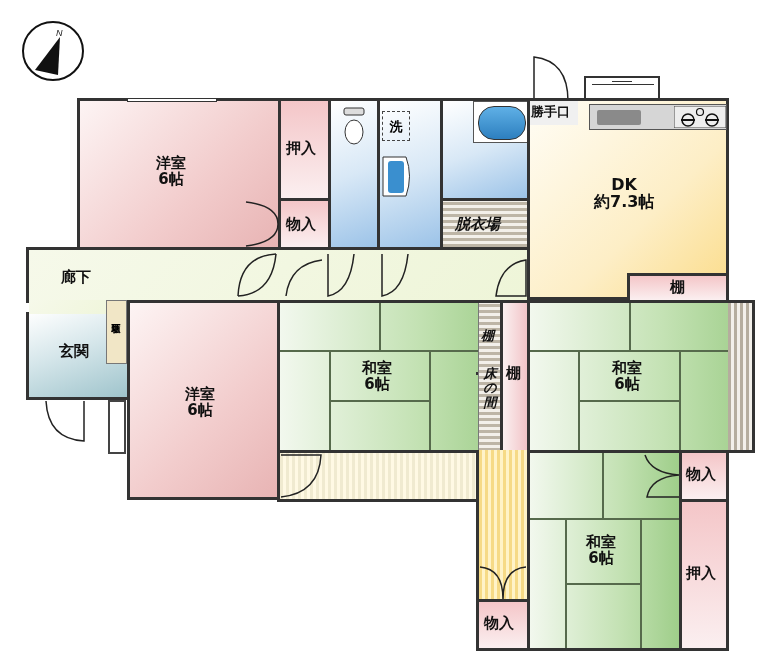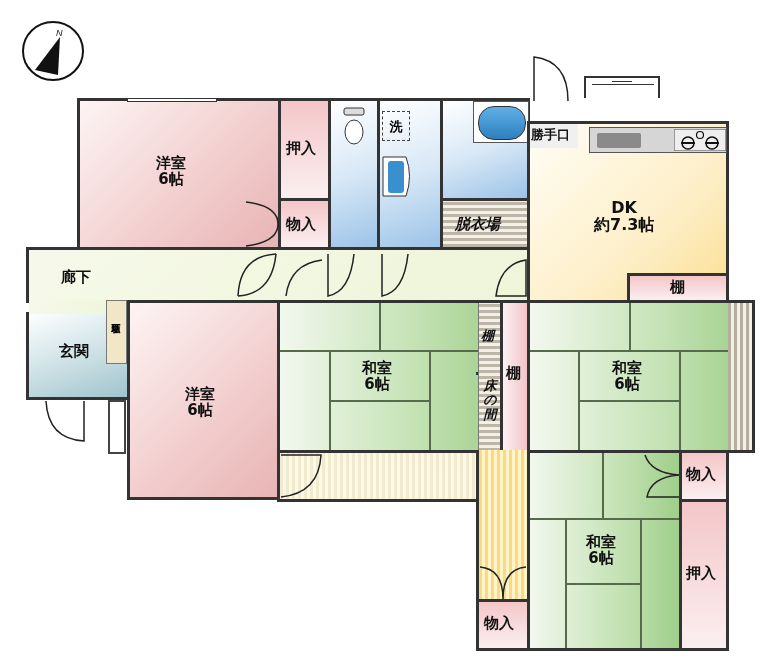--- a/index.html
+++ b/index.html
@@ -69,21 +69,21 @@
 </div>
 
 <div class="room woodv" style="left:440px;top:198px;width:90px;height:52px;">
   <div class="lbl" style="left:12px;top:16px;">脱衣場</div>
 </div>
 
 <svg class="abs" style="left:528px;top:55px;" width="46" height="48">
     <path d="M6,46 V2 Q40,6 40,46" fill="none" stroke="#222" stroke-width="1.5"></path>
   </svg>
 
-<div class="room yellow" style="left:527px;top:98px;width:202px;height:202px;margin-top:23px;">
+<div class="room yellow" style="left:527px;top:98px;width:202px;height:202px;">
   <div class="abs" style="left:0;top:0;width:48px;height:24px;background:#f0f0f0;"></div>
   <div class="lbl" style="left:1px;top:4px;font-size:13px;">勝手口</div>
   <div class="abs" style="left:59px;top:3px;width:138px;height:26px;background:#d6d6d6;border:1px solid #555;">
     <div style="position:absolute;left:7px;top:5px;width:44px;height:15px;background:#8a8a8a;border-radius:2px;"></div>
     <svg class="abs" style="left:84px;top:1px;" width="52" height="22">
       <rect x="0" y="0" width="52" height="22" fill="#eee" stroke="#444"></rect>
       <circle cx="14" cy="14" r="6" fill="none" stroke="#111" stroke-width="1.5"></circle>
         <line x1="7" y1="14" x2="21" y2="14" stroke="#111" stroke-width="2"></line>
       <circle cx="38" cy="14" r="6" fill="none" stroke="#111" stroke-width="1.5"></circle>
         <line x1="31" y1="14" x2="45" y2="14" stroke="#111" stroke-width="2"></line>
@@ -137,21 +137,21 @@
   <div class="tline" style="left:49px;top:47px;width:2px;height:100px;"></div>
   <div class="tline" style="left:149px;top:47px;width:2px;height:100px;"></div>
   <div class="tline" style="left:49px;top:97px;width:100px;height:2px;"></div>
   <div class="lbl" style="left:82px;top:58px;"><span>和室</span><br><span>6帖</span></div>
 </div>
 
 <div class="abs woodv" style="left:478px;top:303px;width:22px;height:70px;border-left:1px solid #777;">
   <div class="lbl" style="left:2px;top:26px;font-size:13px;">棚</div>
 </div>
 <div class="abs" style="left:476px;top:372px;width:26px;height:3px;background:#333;"></div>
-<div class="abs woodv" style="left:478px;top:369px;width:22px;height:94px;border-left:1px solid #777;">
+<div class="abs woodv" style="left:478px;top:357px;width:22px;height:94px;border-left:1px solid #777;">
   <div class="lbl" style="left:3px;top:10px;font-size:13px;white-space:normal;width:16px;line-height:1.1;">床の間</div>
 </div>
 
 <div class="room pinklight" style="left:500px;top:300px;width:30px;height:153px;background:linear-gradient(90deg,#fbf0f0,#f2c4c8);">
   <div class="lbl" style="left:3px;top:63px;">棚</div>
 </div>
 
 <div class="room green" style="left:527px;top:300px;width:228px;height:153px;">
   <div class="tline" style="left:0;top:47px;width:198px;height:2px;"></div>
   <div class="tline" style="left:99px;top:0;width:2px;height:47px;"></div>

